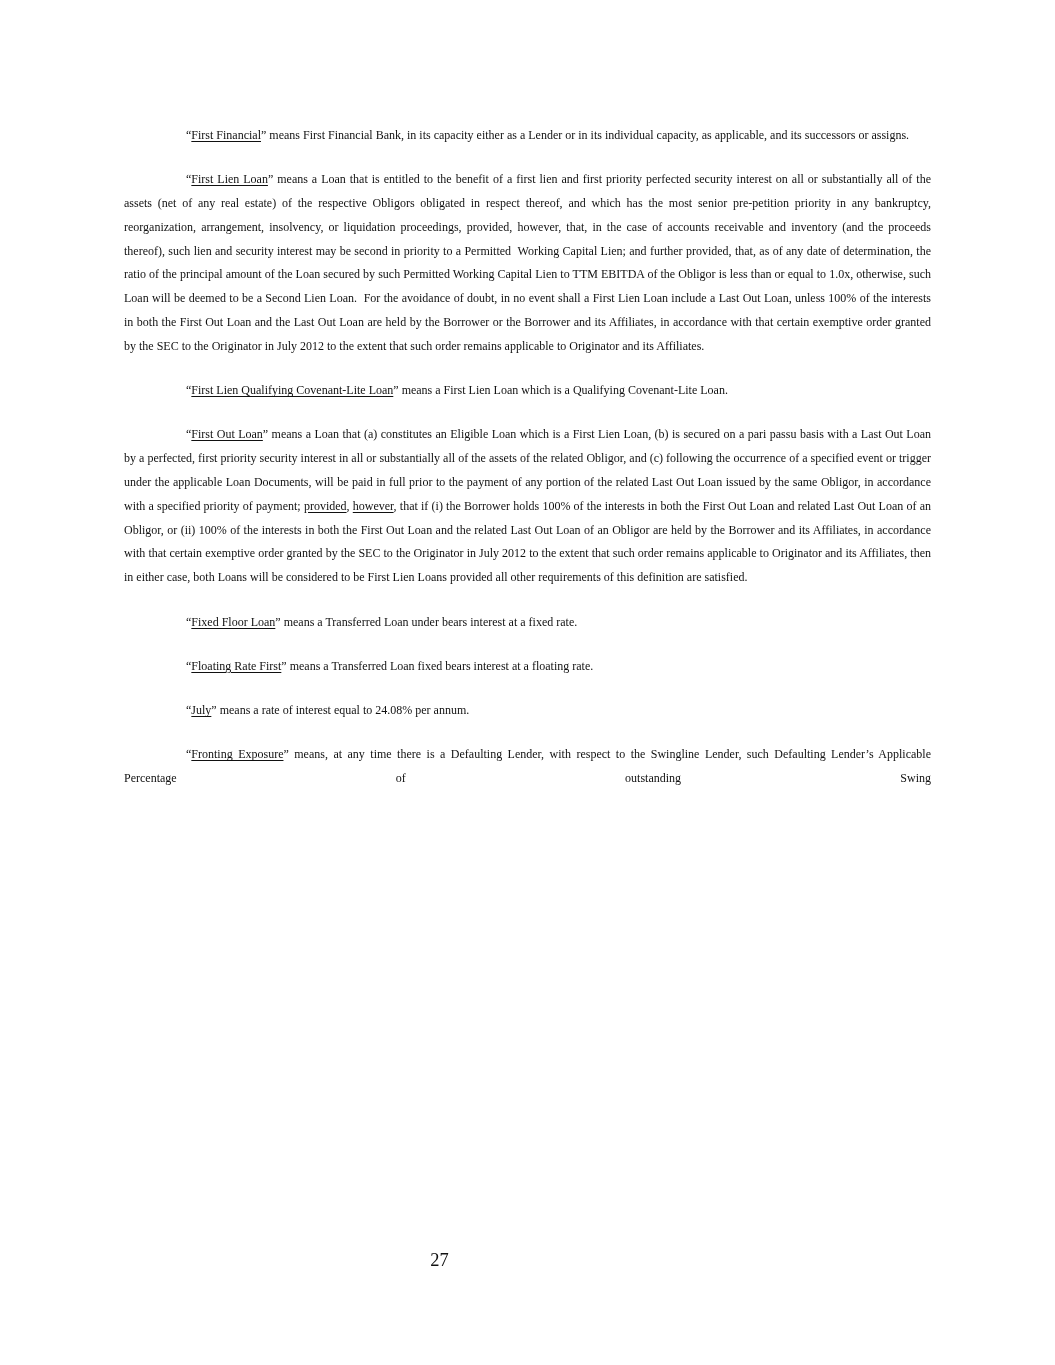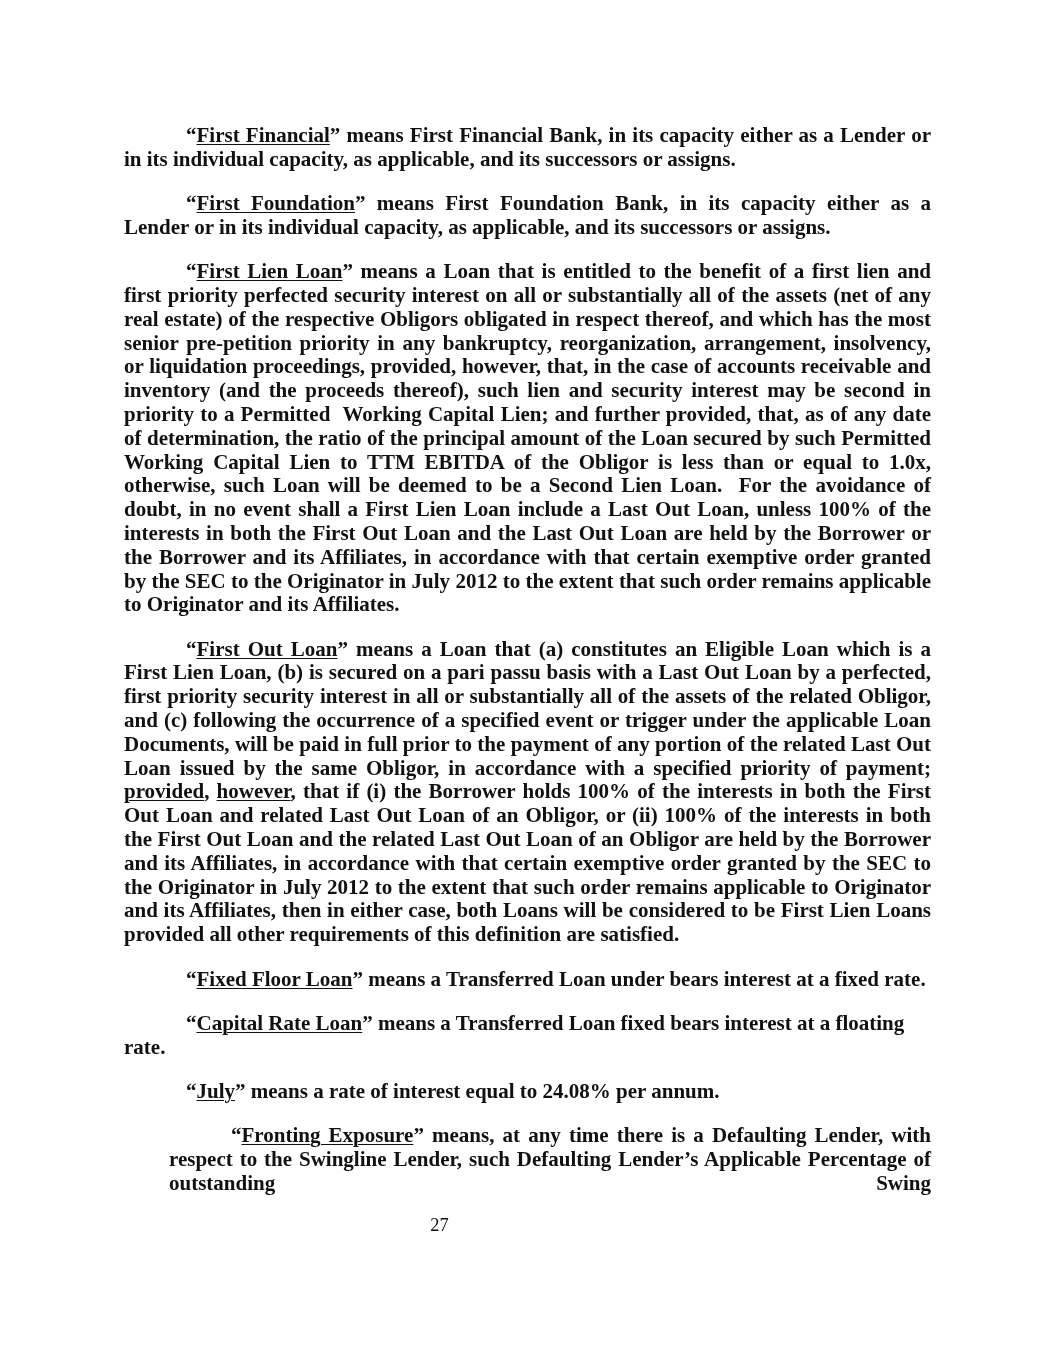--- a/index.html
+++ b/index.html
@@ -1,48 +1,48 @@
 <!DOCTYPE html>
 <html><head>
 <meta charset="utf-8">
 <style>
   html, body { margin: 0; padding: 0; background: #ffffff; }
   body { width: 1055px; height: 1365px; position: relative; overflow: hidden; }
   .page {
     position: absolute; left: 124px; top: 124px; width: 807px;
     font-family: "Liberation Serif", "DejaVu Serif", serif;
-    font-size: 21px; line-height: 23.8px; color: #111111; font-weight: bold;
+    font-size: 12px; line-height: 23.8px; color: #111111;
   }
   .para { margin: 0 0 20.5px 0; text-align: justify; text-indent: 62px; }
   .para.short { text-align: left; }
   .term { text-decoration: underline; text-underline-offset: 2px; text-decoration-thickness: 1px; }
   .u { text-decoration: underline; text-underline-offset: 2px; text-decoration-thickness: 1px; }
   .page-number {
-    position: absolute; left: 0; width: 879px; top: 1215px; text-align: center;
+    position: absolute; left: 0; width: 879px; top: 1250px; text-align: center;
     font-family: "Liberation Serif", "DejaVu Serif", serif; font-size: 18.4px; color: #111111;
   }
 </style>
 </head>
 <body>
 
 <div class="page">
 
   <p class="para"><span>“</span><span class="term">First Financial</span><span>”</span><span> means First Financial Bank, in its capacity either as a Lender or in its individual capacity, as applicable, and its successors or assigns.</span></p>
 
-  <p class="para"><span>“</span><span class="term">First Foundation</span><span>”</span><span> means First Foundation Bank, in its capacity either as a Lender or in its individual capacity, as applicable, and its successors or assigns.</span></p>
 
   <p class="para"><span>“</span><span class="term">First Lien Loan</span><span>”</span><span style="white-space: pre-wrap;"> means a Loan that is entitled to the benefit of a first lien and first priority perfected security interest on all or substantially all of the assets (net of any real estate) of the respective Obligors obligated in respect thereof, and which has the most senior pre-petition priority in any bankruptcy, reorganization, arrangement, insolvency, or liquidation proceedings, provided, however, that, in the case of accounts receivable and inventory (and the proceeds thereof), such lien and security interest may be second in priority to a Permitted  Working Capital Lien; and further provided, that, as of any date of determination, the ratio of the principal amount of the Loan secured by such Permitted Working Capital Lien to TTM EBITDA of the Obligor is less than or equal to 1.0x, otherwise, such Loan will be deemed to be a Second Lien Loan.  For the avoidance of doubt, in no event shall a First Lien Loan include a Last Out Loan, unless 100% of the interests in both the First Out Loan and the Last Out Loan are held by the Borrower or the Borrower and its Affiliates, in accordance with that certain exemptive order granted by the SEC to the Originator in July 2012 to the extent that such order remains applicable to Originator and its Affiliates.</span></p>
 
+  <p class="para"><span>“</span><span class="term">First Lien Qualifying Covenant-Lite Loan</span><span>”</span><span> means a First Lien Loan which is a Qualifying Covenant-Lite Loan.</span></p>
 
   <p class="para"><span>“</span><span class="term">First Out Loan</span><span>”</span><span> means a Loan that (a) constitutes an Eligible Loan which is a First Lien Loan, (b) is secured on a pari passu basis with a Last Out Loan by a perfected, first priority security interest in all or substantially all of the assets of the related Obligor, and (c) following the occurrence of a specified event or trigger under the applicable Loan Documents, will be paid in full prior to the payment of any portion of the related Last Out Loan issued by the same Obligor, in accordance with a specified priority of payment; </span><span class="u">provided</span><span>, </span><span class="u">however</span><span>, that if (i) the Borrower holds 100% of the interests in both the First Out Loan and related Last Out Loan of an Obligor, or (ii) 100% of the interests in both the First Out Loan and the related Last Out Loan of an Obligor are held by the Borrower and its Affiliates, in accordance with that certain exemptive order granted by the SEC to the Originator in July 2012 to the extent that such order remains applicable to Originator and its Affiliates, then in either case, both Loans will be considered to be First Lien Loans provided all other requirements of this definition are satisfied.</span></p>
 
   <p class="para short"><span>“</span><span class="term">Fixed Floor Loan</span><span>”</span><span> means a Transferred Loan under bears interest at a fixed rate.</span></p>
 
-  <p class="para short"><span>“</span><span class="term">Capital Rate Loan</span><span>”</span><span> means a Transferred Loan fixed bears interest at a floating rate.</span></p>
+  <p class="para short"><span>“</span><span class="term">Floating Rate First</span><span>”</span><span> means a Transferred Loan fixed bears interest at a floating rate.</span></p>
 
   <p class="para short"><span>“</span><span class="term">July</span><span>”</span><span> means a rate of interest equal to 24.08% per annum.</span></p>
 
 
-  <p class="para" style="text-align-last: justify; margin-left: 45px;"><span>“</span><span class="term">Fronting Exposure</span><span>”</span><span> means, at any time there is a Defaulting Lender, with respect to the Swingline Lender, such Defaulting Lender’s Applicable Percentage of outstanding Swing</span></p>
+  <p class="para" style="text-align-last: justify;"><span>“</span><span class="term">Fronting Exposure</span><span>”</span><span> means, at any time there is a Defaulting Lender, with respect to the Swingline Lender, such Defaulting Lender’s Applicable Percentage of outstanding Swing</span></p>
 
 </div>
 
 <div class="page-number">27</div>
 
 </body></html>

